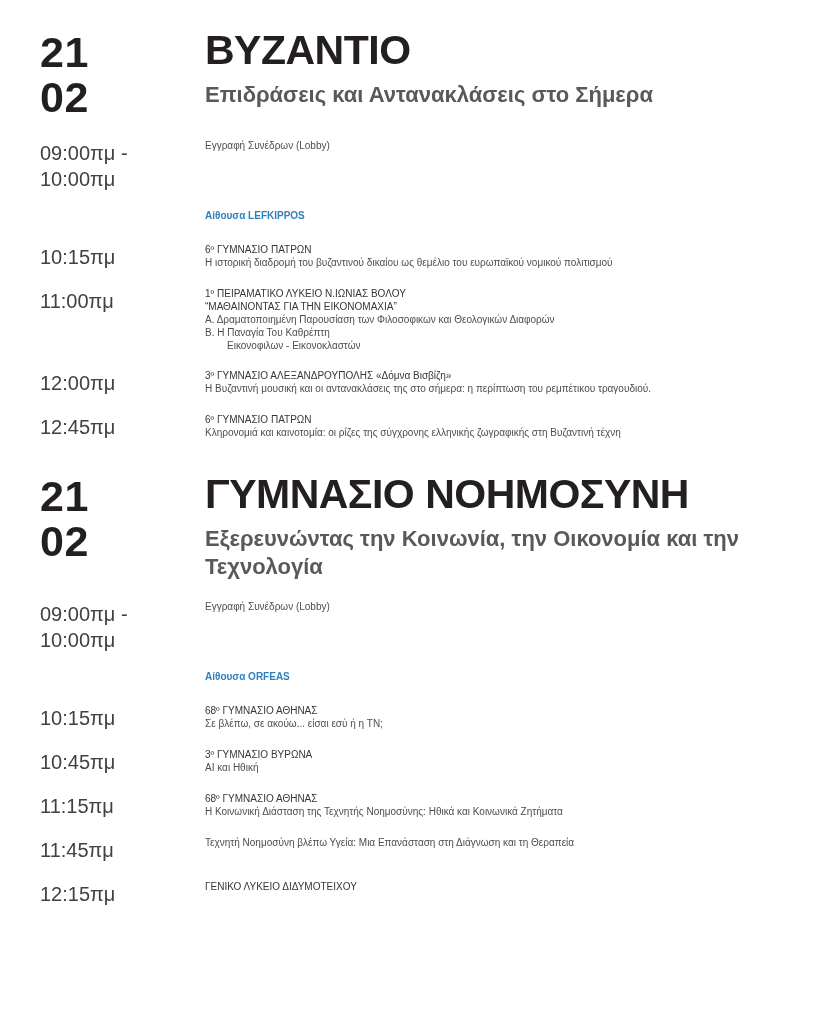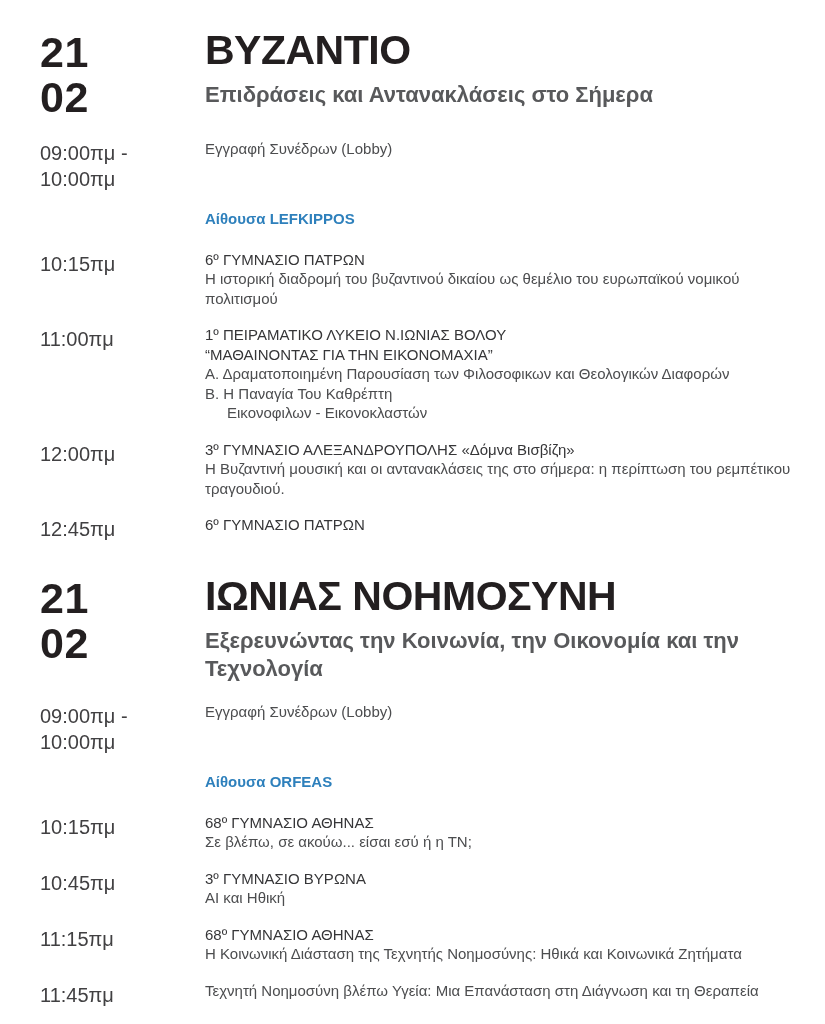--- a/index.html
+++ b/index.html
@@ -53,21 +53,21 @@
     margin-bottom: 17px;
   }
   .time {
     font-size: 20px;
     color: #414042;
     line-height: 1.3;
     padding-top: 1px;
   }
   .content {
     max-width: 615px;
-    font-size: 15px;
+    font-size: 10px;
     line-height: 1.3;
   }
   .line {
     color: #4c4d4f;
   }
   .line--bold {
     font-weight: 400;
     color: #363638;
   }
   .line--room {
@@ -134,33 +134,34 @@
     <div class="content">
             <div class="line line--bold">3º ΓΥΜΝΑΣΙΟ ΑΛΕΞΑΝΔΡΟΥΠΟΛΗΣ «Δόμνα Βισβίζη»</div>
             <div class="line line--normal">Η Βυζαντινή μουσική και οι αντανακλάσεις της στο σήμερα: η περίπτωση του ρεμπέτικου τραγουδιού.</div>
           </div>
   </div>
 
   <div class="row">
     <div class="time">12:45πμ</div>
     <div class="content">
             <div class="line line--bold">6º ΓΥΜΝΑΣΙΟ ΠΑΤΡΩΝ</div>
+            <div class="line line--normal">Κληρονομιά και καινοτομία: οι ρίζες της σύγχρονης ελληνικής ζωγραφικής στη Βυζαντινή τέχνη</div>
           </div>
   </div>
 </div>
   </section>
 
   <section class="session">
     <header class="session-header">
       <div class="date-block">
         <div class="date-line">21</div>
         <div class="date-line">02</div>
       </div>
       <div class="head-text">
-        <h1 class="session-title">ΙΩΝΙΑΣ ΝΟΗΜΟΣΥΝΗ</h1>
+        <h1 class="session-title">ΓΥΜΝΑΣΙΟ ΝΟΗΜΟΣΥΝΗ</h1>
         <p class="session-subtitle">Εξερευνώντας την Κοινωνία, την Οικονομία και την Τεχνολογία</p>
       </div>
     </header>
     <div class="rows">
   <div class="row">
     <div class="time">09:00πμ - 10:00πμ</div>
     <div class="content">
             <div class="line line--normal">Εγγραφή Συνέδρων (Lobby)</div>
           </div>
   </div>

